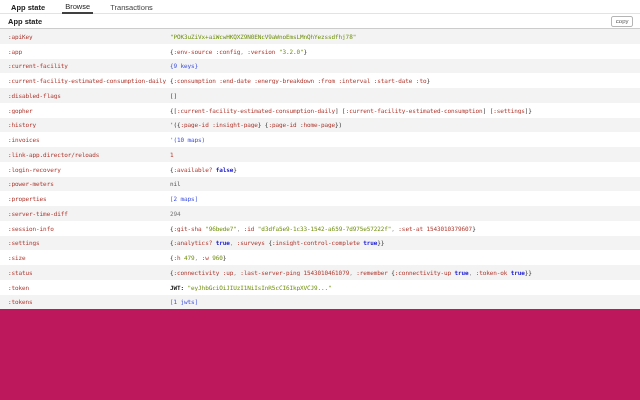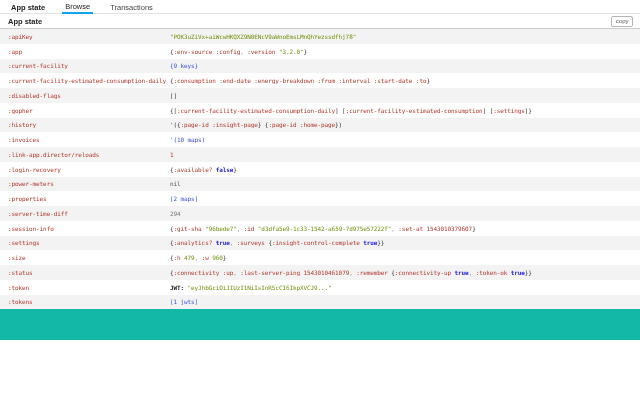--- a/index.html
+++ b/index.html
@@ -1,26 +1,26 @@
 <!DOCTYPE html>
 <html><head>
 <meta charset="utf-8">
 <style>
   * { margin:0; padding:0; box-sizing:border-box; }
   html,body { width:640px; height:400px; background:#fff; overflow:hidden;
               font-family:"Liberation Sans", sans-serif; }
-  .app { width:640px; height:340px; background:#14b8a6; }
+  .app { width:640px; height:400px; background:#be185d; }
 
   
   .tabbar { height:14px; display:flex; align-items:flex-end; gap:14px;
             padding:0 0 0 8px; border-bottom:1px solid #e3e3e3; background:#fff; }
   .tab { font-size:7.5px; color:#444; padding:3px 3px 2px 3px; cursor:pointer;
          line-height:1; white-space:nowrap; }
   .tab.bold { font-weight:bold; color:#222; }
-  .tab.active { border-bottom:2px solid #0ea5e9; color:#222; margin-bottom:-1px; }
+  .tab.active { border-bottom:2px solid #404040; color:#222; margin-bottom:-1px; }
 
   
   .header { height:15px; display:flex; align-items:center; justify-content:space-between;
             padding:0 7px 0 8px; border-bottom:1px solid #cccccc; background:#fff; }
   .header-title { font-size:7.5px; font-weight:bold; color:#222; }
   .copy-btn { font-size:6px; color:#555; background:#fff; border:1px solid #b5b5b5;
               border-radius:2px; padding:1.5px 3.5px; line-height:1; cursor:pointer;
               font-family:"Liberation Sans", sans-serif; }
 
   

